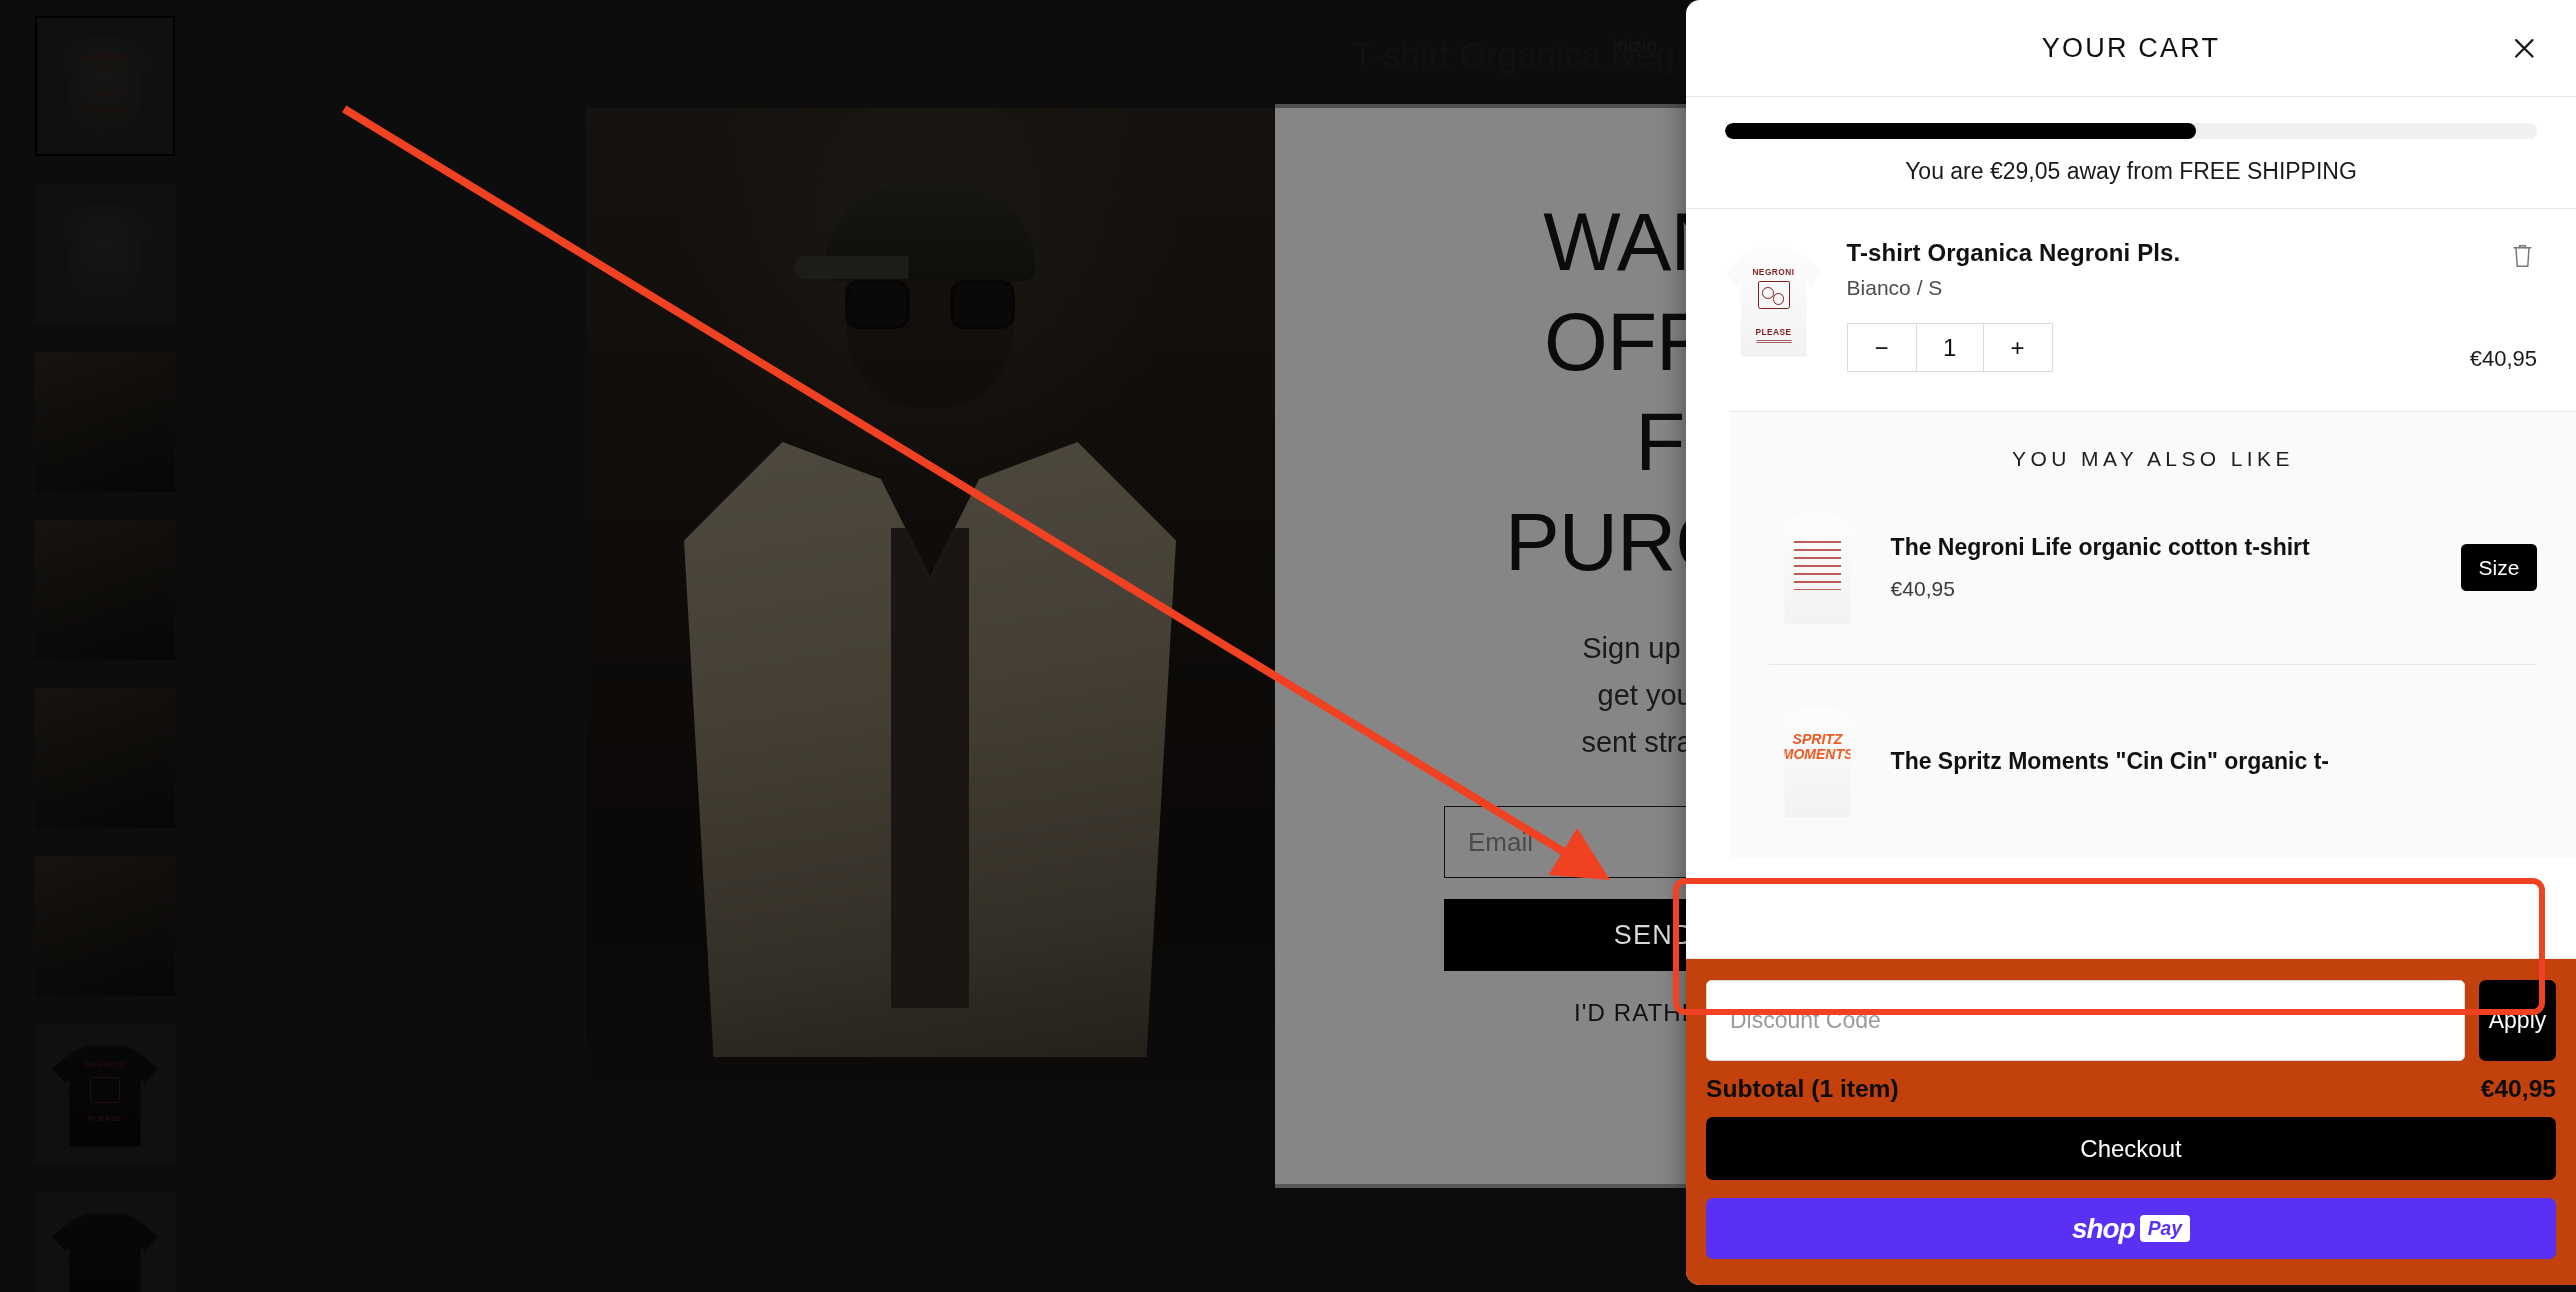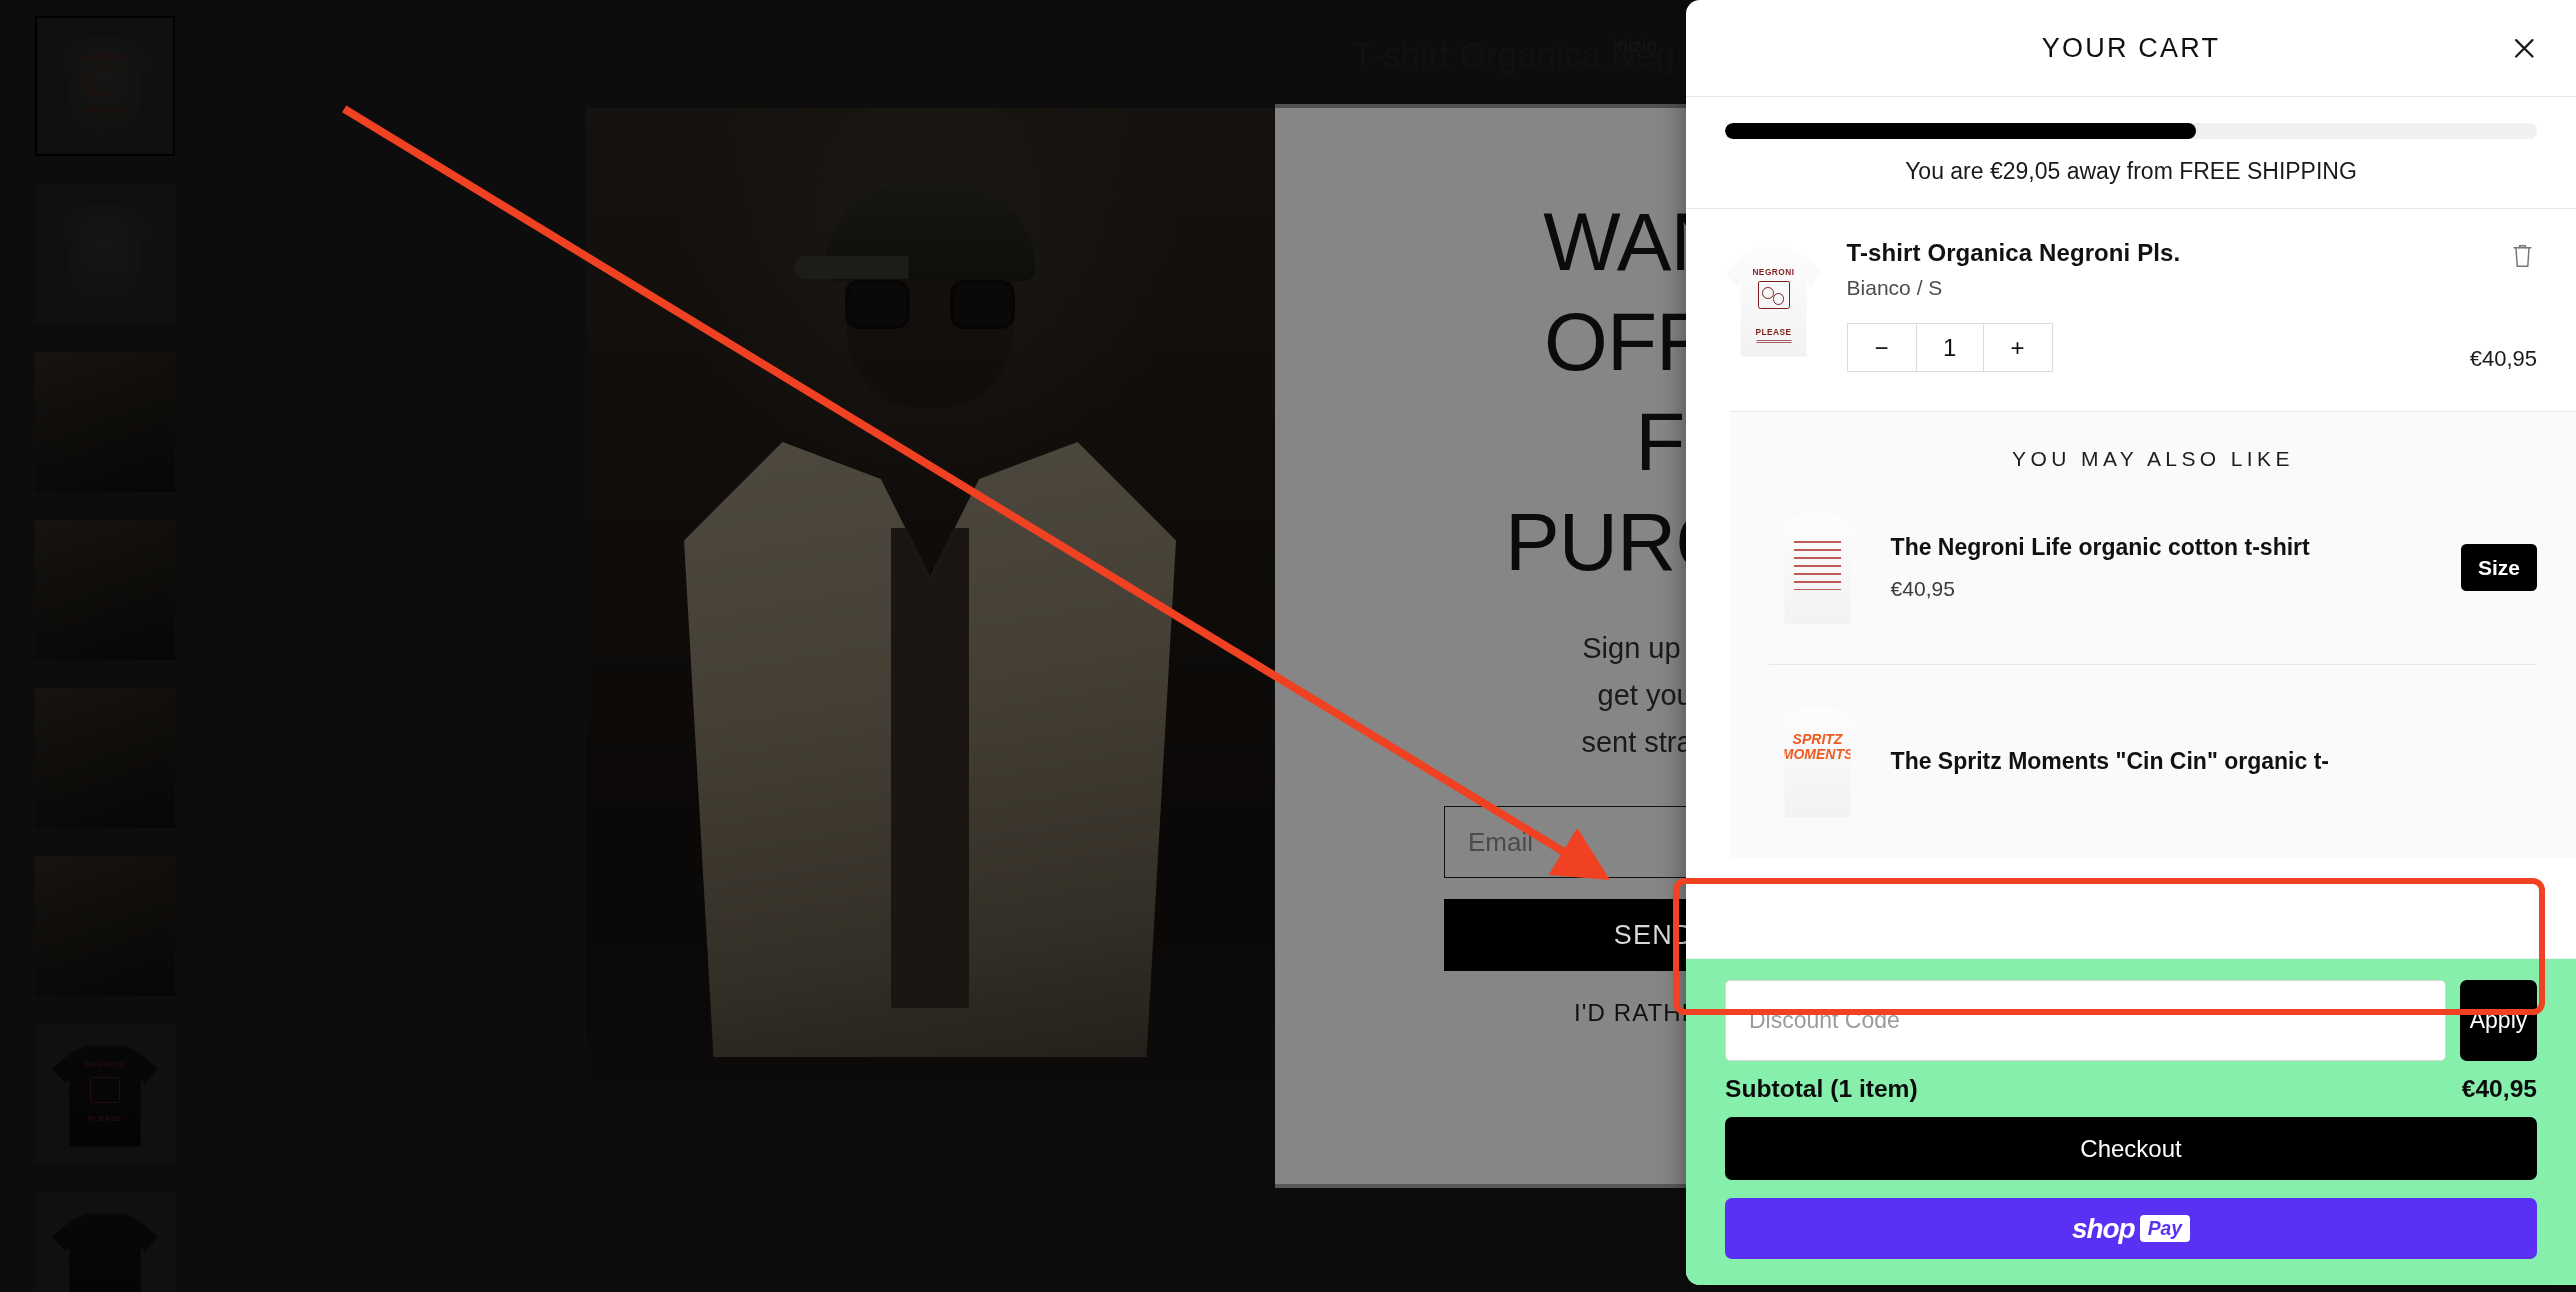--- a/index.html
+++ b/index.html
@@ -239,25 +239,25 @@
     border-bottom: 0.9px solid #e6e6e6;
   }
   .rec-item:last-child { border-bottom: 0; }
   .rec-img { flex: 0 0 97px; height: 123px; display: flex; align-items: center; justify-content: center; }
   .rec-mid { flex: 1 1 auto; min-width: 0; }
   .rec-name { font-size: 23px; font-weight: 700; color: #111; }
   .rec-price { margin-top: 16px; font-size: 21px; color: #3b3b3b; font-weight: 300; }
   .rec-size {
     flex: 0 0 auto; width: 76px; height: 47px; border-radius: 5.3px;
     background: #000; color: #fff; border: 0; cursor: pointer;
-    font-size: 21px; font-weight: 700;
+    font-size: 21px; font-weight: 400;
   }
 
   .cart-footer {
-    flex: 0 0 auto; background: #86efac; padding: 21px 39px 26px;
+    flex: 0 0 auto; background: #c2410c; padding: 21px 20px 26px;
     border-top: 0.9px solid #ececec;
   }
   .discount-row { display: flex; gap: 14px; align-items: stretch; }
   .discount-input {
     flex: 1 1 auto; height: 81px; border: 1.8px solid #d8d8d8; border-radius: 5.3px;
     padding: 0 23px; font-size: 23px; color: #111; font-family: inherit;
     background: #fff; font-weight: 300;
   }
   .discount-input::placeholder { color: #9b9b9b; }
   .apply-btn {

